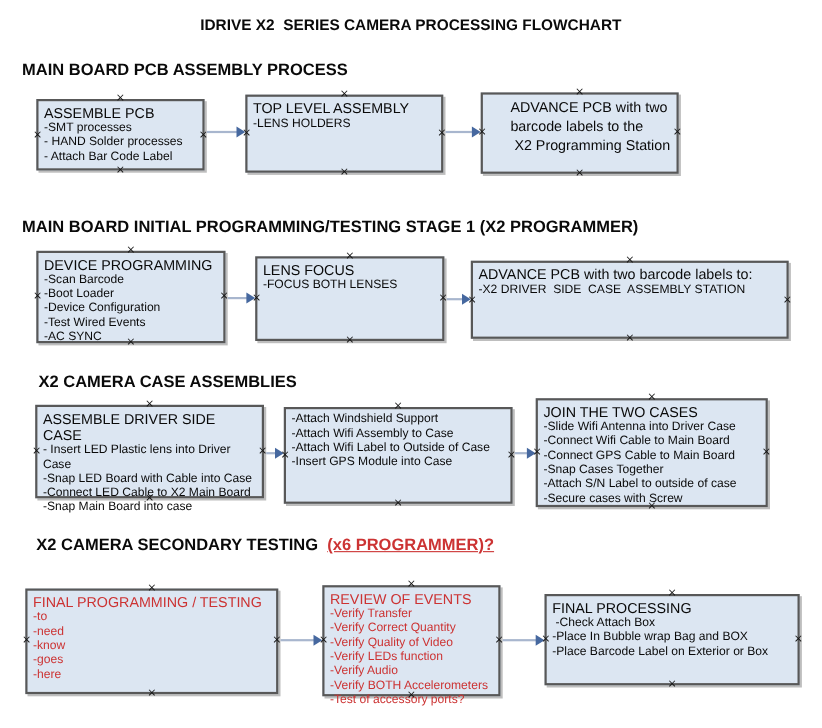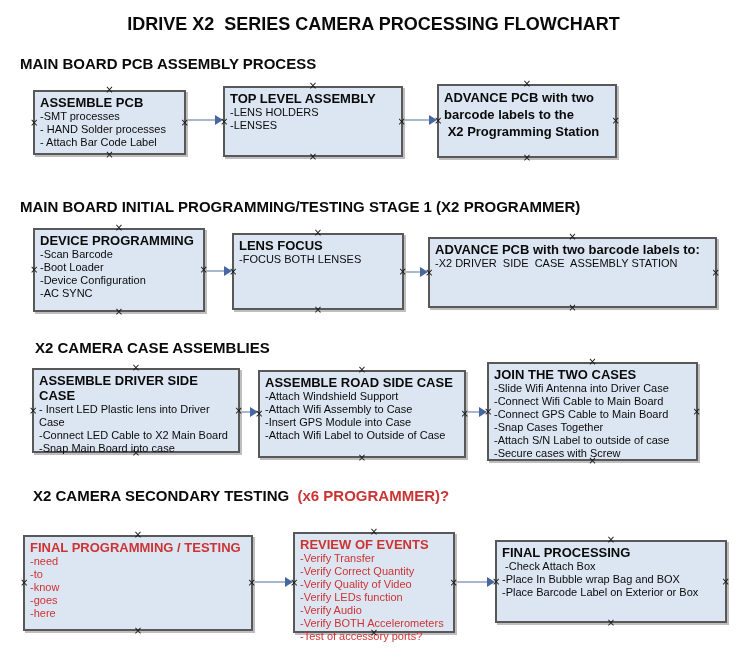--- a/index.html
+++ b/index.html
@@ -2,33 +2,33 @@
 <html style="--box-fill: #dce6f2; --box-border: #585858; --arrow-line: #a8b6ce; --arrow-head: #46689f; --red: #cc3333;"><head>
 <meta charset="utf-8">
 <style>
   html,body{margin:0;padding:0;background:#fff;}
   #canvas{
     position:relative;width:747px;height:662px;background:#fff;
     font-family:"Liberation Sans",sans-serif;color:#0a0a0a;overflow:hidden;
   }
   .page-title{
     position:absolute;top:14px;left:0;width:747px;text-align:center;
-    font-size:18px;font-weight:bold;letter-spacing:0;white-space:pre;
+    font-size:14px;font-weight:bold;letter-spacing:0;white-space:pre;
   }
   .sec-h{
     position:absolute;font-size:15px;font-weight:bold;white-space:pre;
   }
-  .sec-h .red-part{color:var(--red,#cc3333);}
+  .sec-h .red-part{color:var(--red,#cc3333);text-decoration:underline;}
   .fc-box{
     position:absolute;background:var(--box-fill,#dce6f2);
     border:2px solid var(--box-border,#585858);
     box-shadow:2px 2px 0 rgba(125,125,125,.5);
     padding:3px 4px 0 5px;box-sizing:border-box;overflow:visible;
   }
-  .bt{font-size:13px;font-weight:bold;line-height:15px;white-space:pre-wrap;}
+  .bt{font-size:13px;font-weight:normal;line-height:15px;white-space:pre-wrap;}
   .bi{font-size:11px;line-height:13px;white-space:pre-wrap;}
   .red-box .bt,.red-box .bi{color:var(--red,#cc3333);}
   .arrow{position:absolute;height:2px;background:var(--arrow-line,#a8b6ce);}
   .arrow::after{
     content:"";position:absolute;right:-2px;top:-4px;width:0;height:0;
     border-left:8px solid var(--arrow-head,#46689f);
     border-top:5px solid transparent;border-bottom:5px solid transparent;
   }
   .cp{
     position:absolute;font-size:10px;line-height:10px;color:#141414;
@@ -55,44 +55,44 @@
     <div class="bi">- Attach Bar Code Label</div>
   <span class="cp t">×</span>
       <span class="cp b">×</span>
       <span class="cp l">×</span>
       <span class="cp r">×</span>
     </div>
   <div class="arrow" style="left:188px;top:119px;width:33px;"></div>
   <div class="fc-box" style="left:223px;top:86px;width:180px;height:71px;">
     <div class="bt">TOP LEVEL ASSEMBLY</div>
     <div class="bi">-LENS HOLDERS</div>
-    <div class="bi">-LENSES</div>
   <span class="cp t">×</span>
       <span class="cp b">×</span>
       <span class="cp l">×</span>
       <span class="cp r">×</span>
     </div>
   <div class="arrow" style="left:405px;top:119px;width:30px;"></div>
   <div class="fc-box" style="left:437px;top:84px;width:180px;height:74px;">
-    <div class="bt" style="line-height:17px;">ADVANCE PCB with two
+    <div class="bt" style="line-height:17px;margin-left:20px;">ADVANCE PCB with two
 barcode labels to the
  X2 Programming Station</div>
   <span class="cp t">×</span>
       <span class="cp b">×</span>
       <span class="cp l">×</span>
       <span class="cp r">×</span>
     </div>
 
   <div class="sec-h" style="left:20px;top:198px;">MAIN BOARD INITIAL PROGRAMMING/TESTING STAGE 1 (X2 PROGRAMMER)</div>
 
   <div class="fc-box" style="left:33px;top:228px;width:172px;height:84px;">
     <div class="bt">DEVICE PROGRAMMING</div>
     <div class="bi">-Scan Barcode</div>
     <div class="bi">-Boot Loader</div>
     <div class="bi">-Device Configuration</div>
+    <div class="bi">-Test Wired Events</div>
     <div class="bi">-AC SYNC</div>
   <span class="cp t">×</span>
       <span class="cp b">×</span>
       <span class="cp l">×</span>
       <span class="cp r">×</span>
     </div>
   <div class="arrow" style="left:207px;top:270px;width:23px;"></div>
   <div class="fc-box" style="left:232px;top:233px;width:172px;height:77px;">
     <div class="bt">LENS FOCUS</div>
     <div class="bi">-FOCUS BOTH LENSES</div>
@@ -109,34 +109,34 @@
       <span class="cp b">×</span>
       <span class="cp l">×</span>
       <span class="cp r">×</span>
     </div>
 
   <div class="sec-h" style="left:35px;top:339px;text-align:center;">X2 CAMERA CASE ASSEMBLIES</div>
 
   <div class="fc-box" style="left:32px;top:368px;width:208px;height:85px;">
     <div class="bt">ASSEMBLE DRIVER SIDE CASE</div>
     <div class="bi">- Insert LED Plastic lens into Driver Case</div>
+    <div class="bi">-Snap LED Board with Cable into Case</div>
     <div class="bi">-Connect LED Cable to X2 Main Board</div>
     <div class="bi">-Snap Main Board into case</div>
   <span class="cp t">×</span>
       <span class="cp b">×</span>
       <span class="cp l">×</span>
       <span class="cp r">×</span>
     </div>
   <div class="arrow" style="left:242px;top:411px;width:14px;"></div>
   <div class="fc-box" style="left:258px;top:370px;width:208px;height:88px;">
-    <div class="bt">ASSEMBLE ROAD SIDE CASE</div>
     <div class="bi">-Attach Windshield Support</div>
     <div class="bi">-Attach Wifi Assembly to Case</div>
+    <div class="bi">-Attach Wifi Label to Outside of Case</div>
     <div class="bi">-Insert GPS Module into Case</div>
-    <div class="bi">-Attach Wifi Label to Outside of Case</div>
   <span class="cp t">×</span>
       <span class="cp b">×</span>
       <span class="cp l">×</span>
       <span class="cp r">×</span>
     </div>
   <div class="arrow" style="left:468px;top:411px;width:17px;"></div>
   <div class="fc-box" style="left:487px;top:362px;width:211px;height:99px;">
     <div class="bt">JOIN THE TWO CASES</div>
     <div class="bi">-Slide Wifi Antenna into Driver Case</div>
     <div class="bi">-Connect Wifi Cable to Main Board</div>
@@ -147,22 +147,22 @@
   <span class="cp t">×</span>
       <span class="cp b">×</span>
       <span class="cp l">×</span>
       <span class="cp r">×</span>
     </div>
 
   <div class="sec-h" style="left:33px;top:487px;"><span>X2 CAMERA SECONDARY TESTING  </span><span class="red-part">(x6 PROGRAMMER)?</span></div>
 
   <div class="fc-box red-box" style="left:23px;top:535px;width:230px;height:96px;">
     <div class="bt">FINAL PROGRAMMING / TESTING</div>
+    <div class="bi">-to</div>
     <div class="bi">-need</div>
-    <div class="bi">-to</div>
     <div class="bi">-know</div>
     <div class="bi">-goes</div>
     <div class="bi">-here</div>
   <span class="cp t">×</span>
       <span class="cp b">×</span>
       <span class="cp l">×</span>
       <span class="cp r">×</span>
     </div>
   <div class="arrow" style="left:255px;top:581px;width:36px;"></div>
   <div class="fc-box red-box" style="left:293px;top:532px;width:162px;height:101px;">

